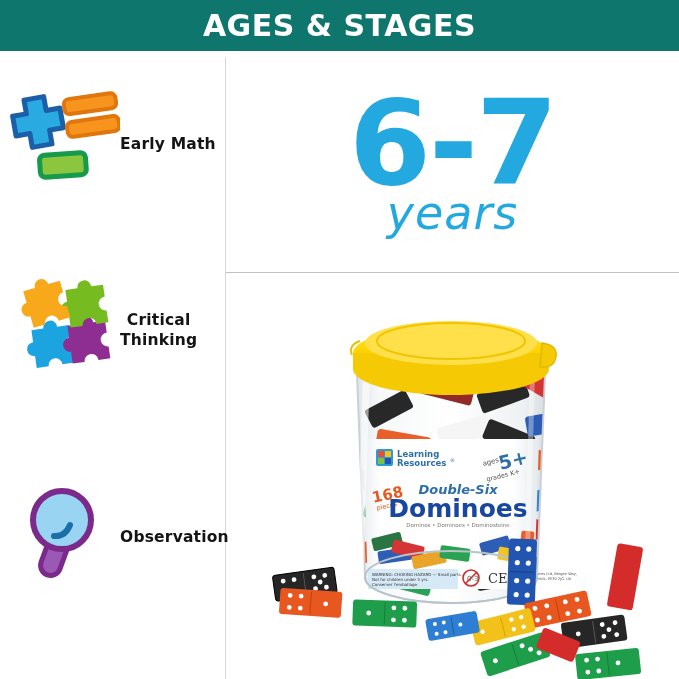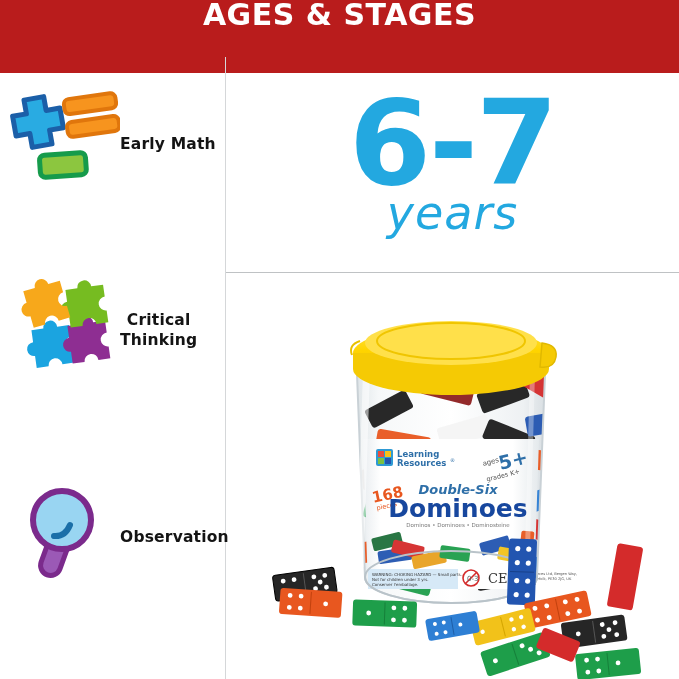--- a/index.html
+++ b/index.html
@@ -6,23 +6,23 @@
   body{
     width:679px;height:679px;
     background:#ffffff;
     font-family:"Liberation Sans", sans-serif;
     overflow:hidden;
     position:relative;
   }
 
   
   .header{
-    position:absolute;left:0;top:0;width:679px;height:73px;
-    background:#b91c1c;
-    display:flex;justify-content:center;
+    position:absolute;left:0;top:0;width:679px;height:51px;
+    background:#0f766e;
+    display:flex;align-items:center;justify-content:center;
   }
   .header-title{
     color:#ffffff;
     font-size:30px;
     font-weight:bold;
     letter-spacing:0.5px;
     font-family:"DejaVu Sans", sans-serif;
     text-align:center;
     line-height:1;
   }

